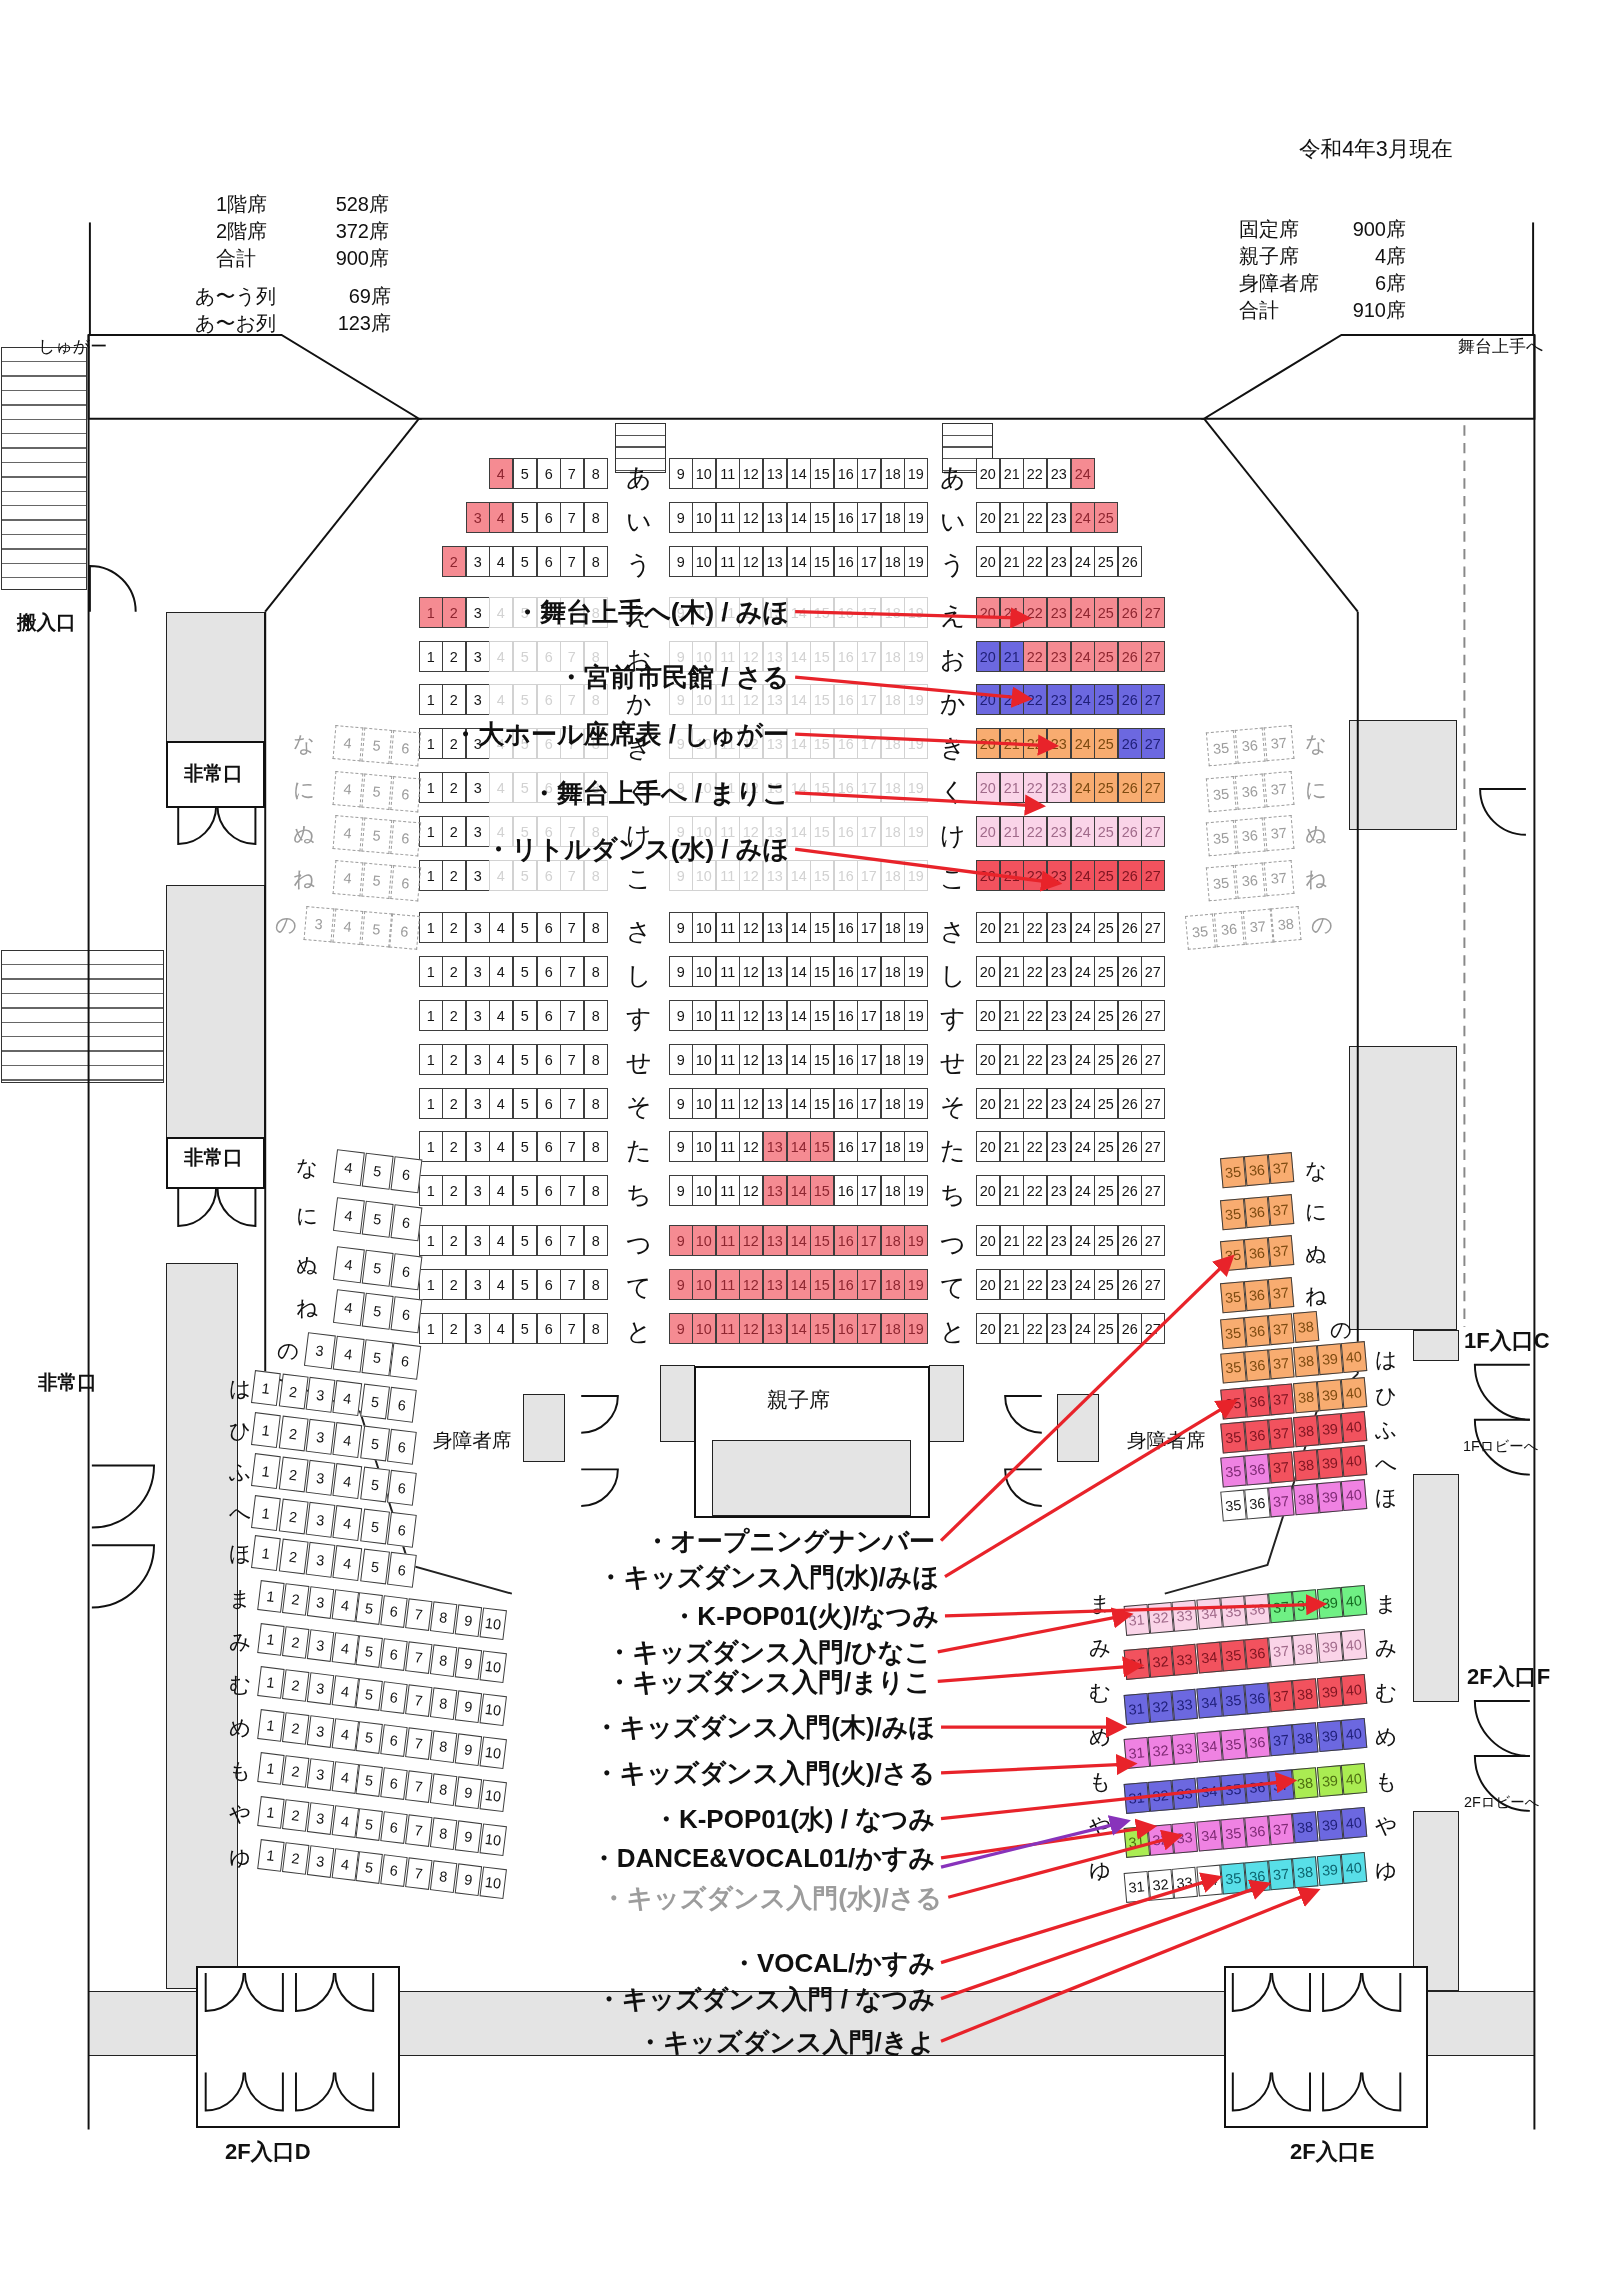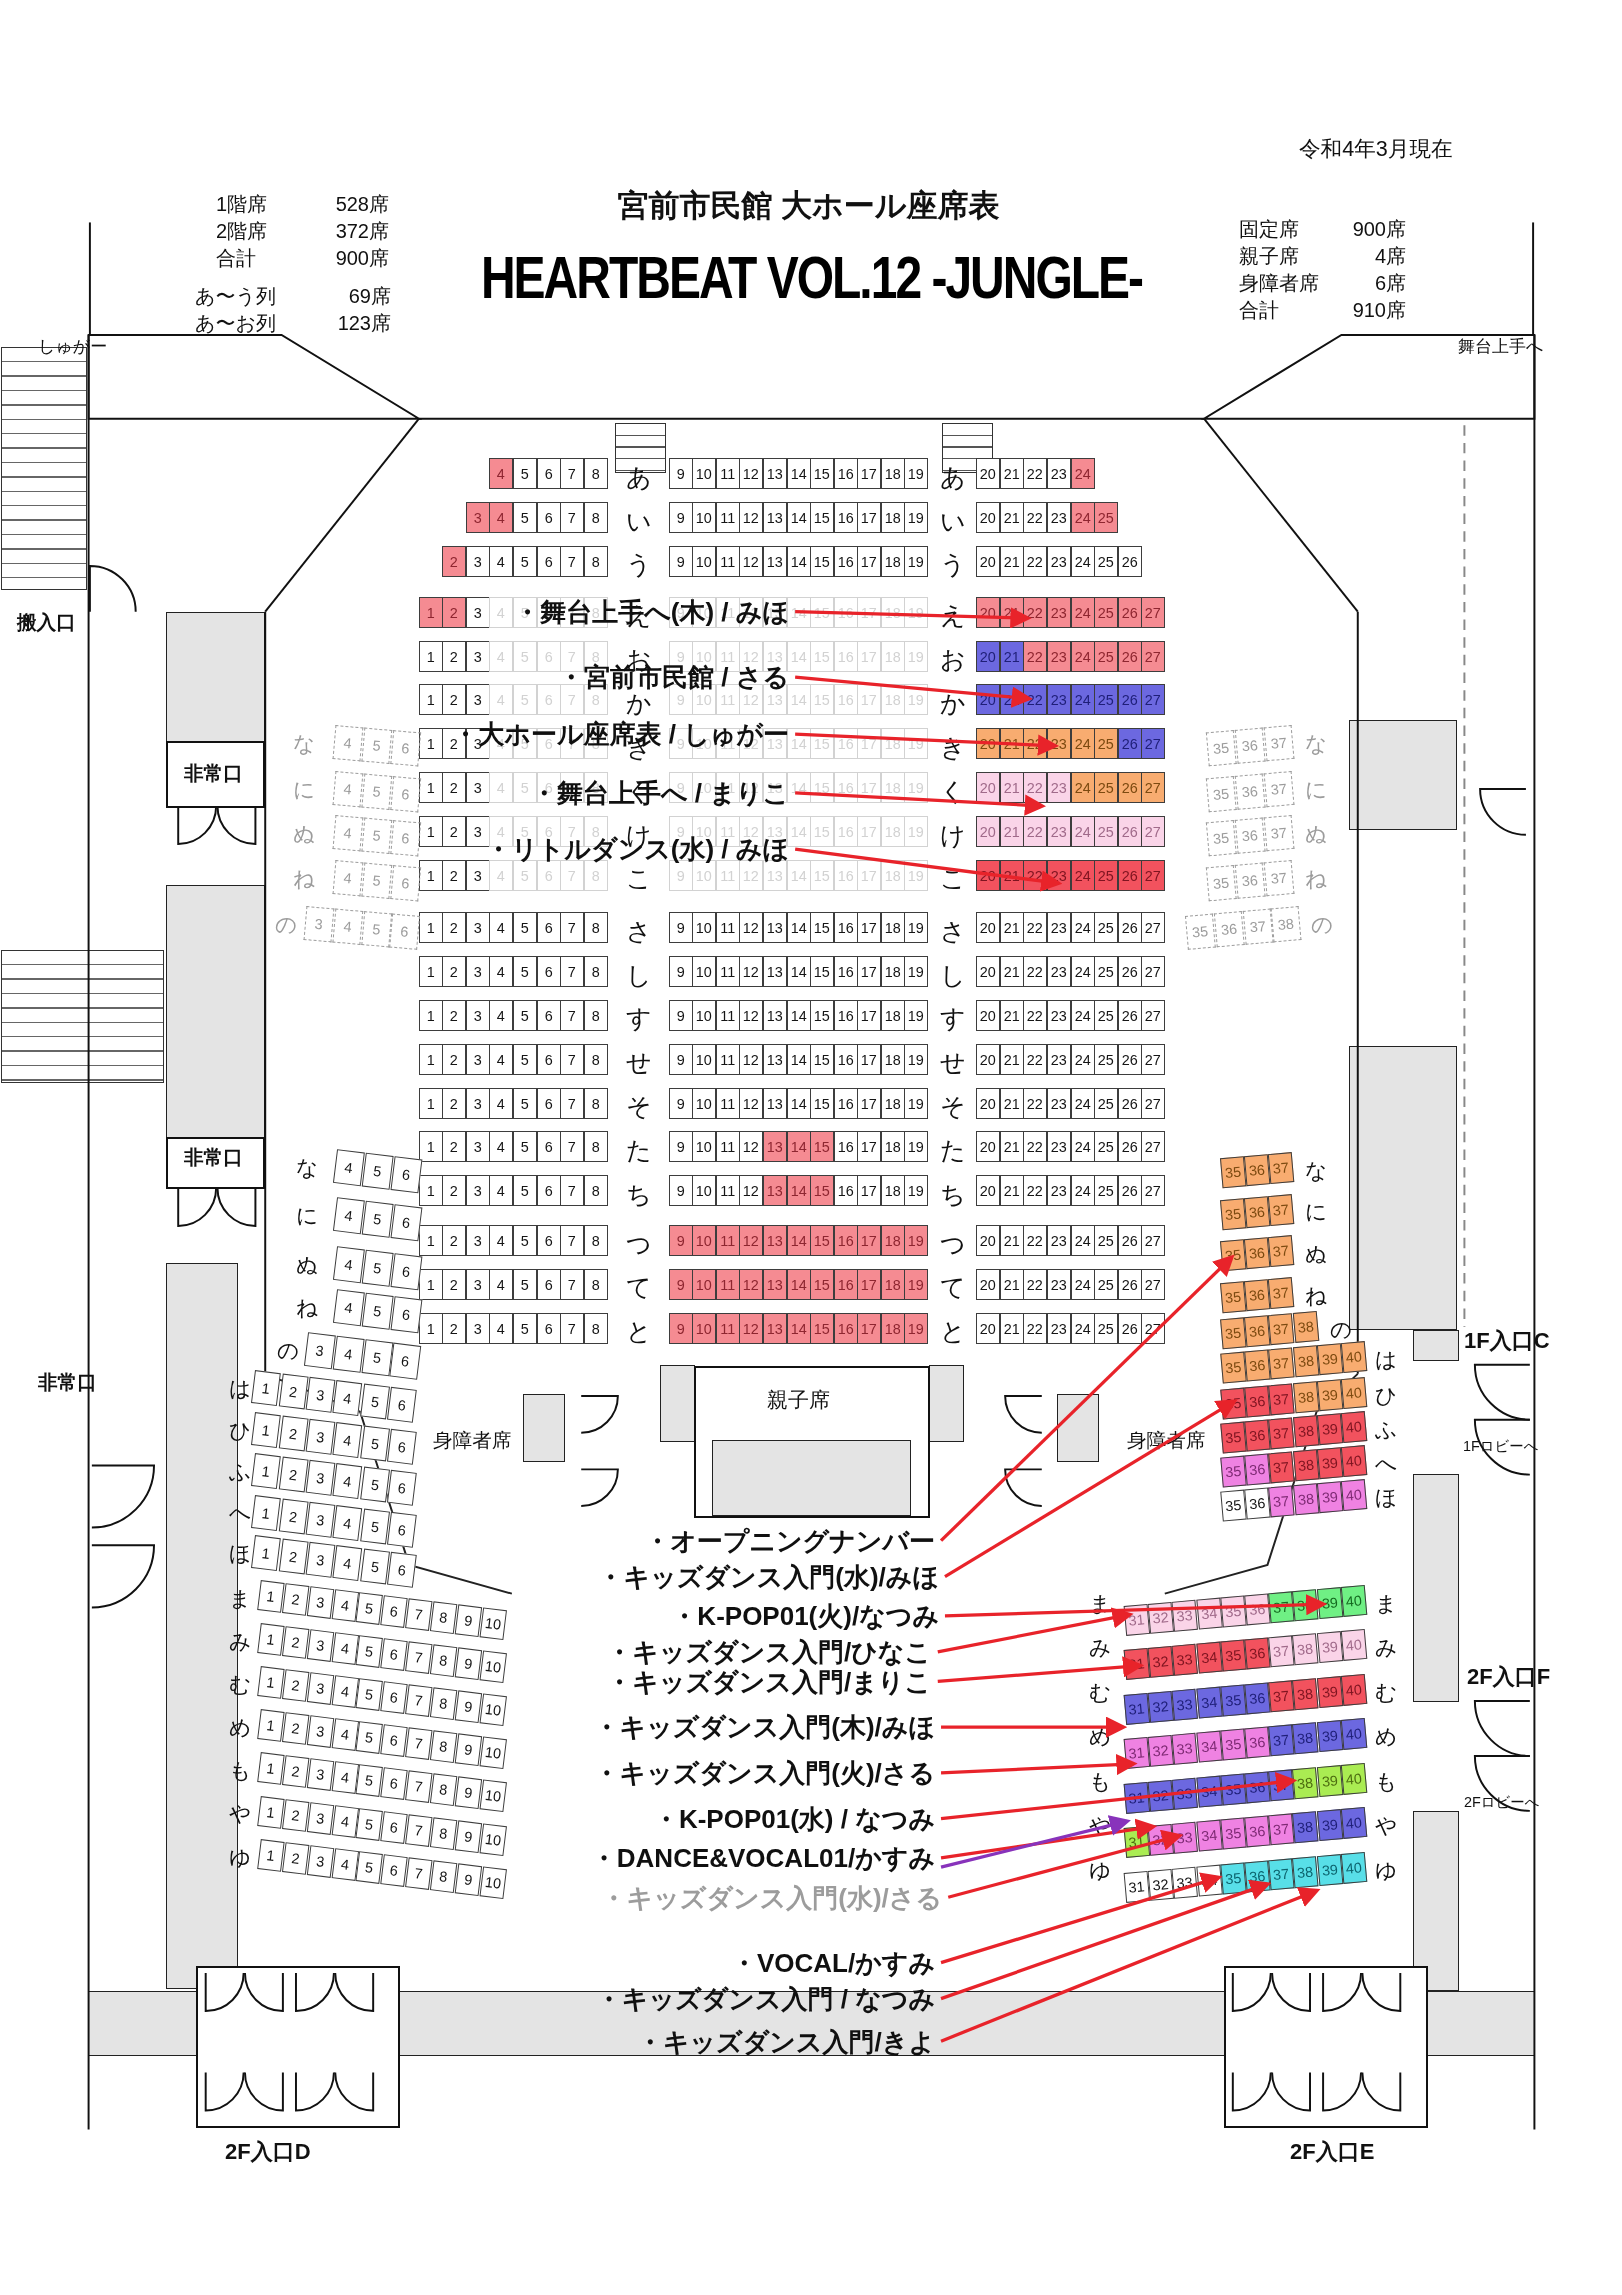--- a/index.html
+++ b/index.html
@@ -117,22 +117,20 @@
       <path d="M1884,3016 L1884,3074 A58,58 0 0,0 1942,3016" fill="none" stroke="#111" stroke-width="3"></path>
       <path d="M2002,3016 L2002,3074 A58,58 0 0,1 1944,3016" fill="none" stroke="#111" stroke-width="3"></path>
       <path d="M2022,3016 L2022,3074 A58,58 0 0,0 2080,3016" fill="none" stroke="#111" stroke-width="3"></path>
       <path d="M2140,3016 L2140,3074 A58,58 0 0,1 2082,3016" fill="none" stroke="#111" stroke-width="3"></path>
       <path d="M1884,3168 L1884,3226 A58,58 0 0,0 1942,3168" fill="none" stroke="#111" stroke-width="3"></path>
       <path d="M2002,3168 L2002,3226 A58,58 0 0,1 1944,3168" fill="none" stroke="#111" stroke-width="3"></path>
       <path d="M2022,3168 L2022,3226 A58,58 0 0,0 2080,3168" fill="none" stroke="#111" stroke-width="3"></path>
       <path d="M2140,3168 L2140,3226 A58,58 0 0,1 2082,3168" fill="none" stroke="#111" stroke-width="3"></path>
     </svg>
 
-  <div id="hall-title">宮前市民館 大ホール座席表</div>
-  <div id="event-title"><span>HEARTBEAT VOL.12 -JUNGLE-</span></div>
   <div id="date-note">令和4年3月現在</div>
   <div class="statbox" id="stats-left" style="left:216px;top:191px;width:173px;">
       <div class="statline">
         <span>1階席</span>
         <span>528席</span>
       </div>
       <div class="statline">
         <span>2階席</span>
         <span>372席</span>
       </div>

